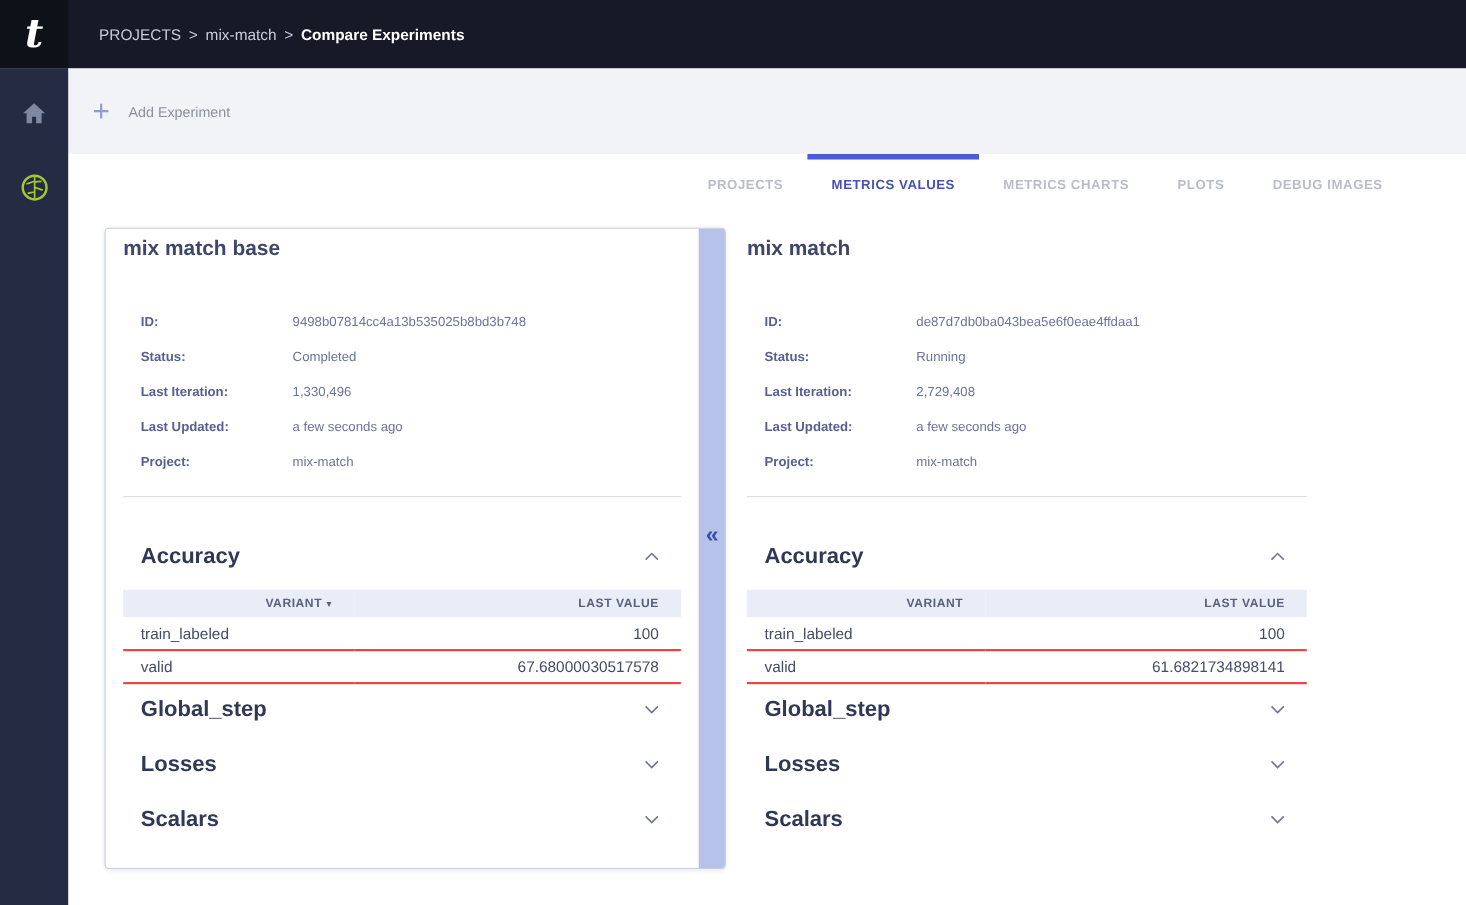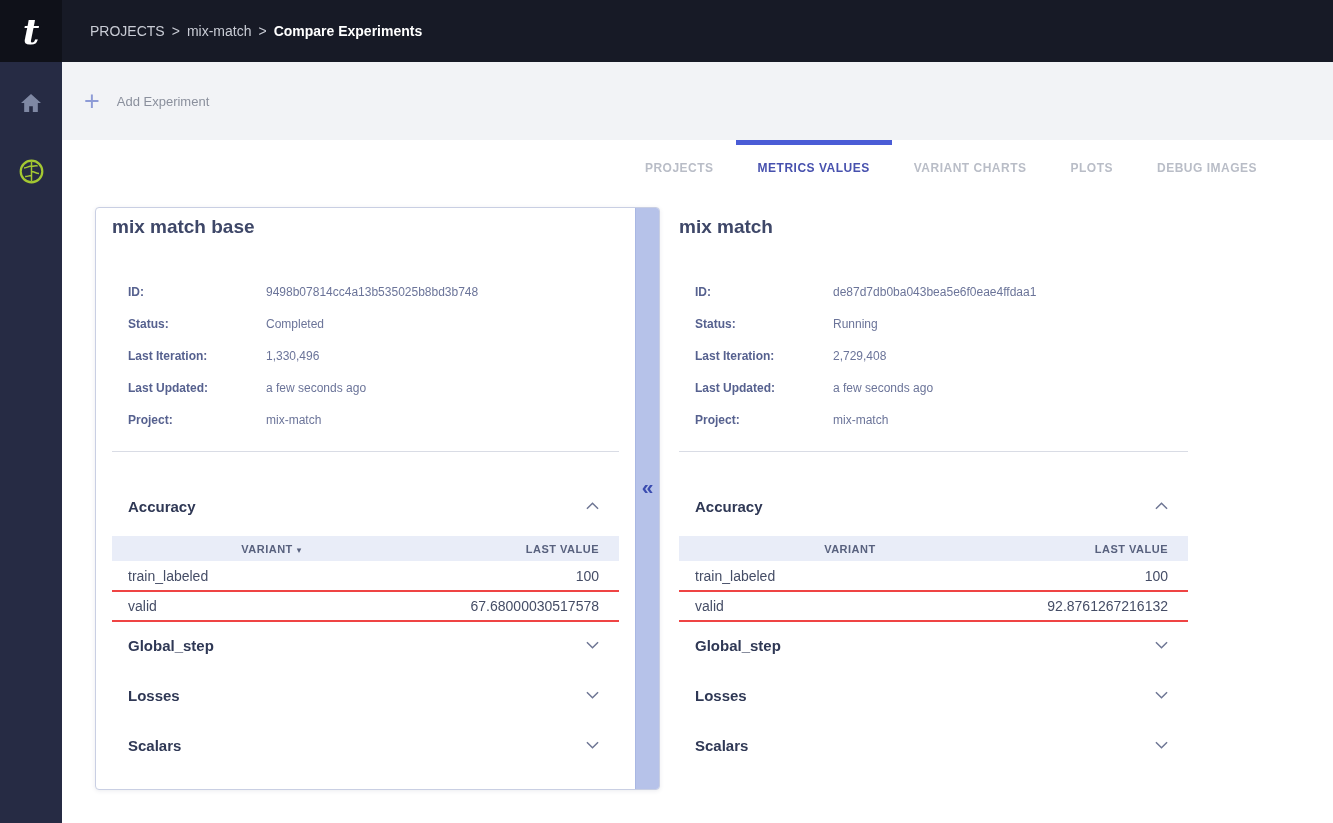--- a/index.html
+++ b/index.html
@@ -46,21 +46,21 @@
   .exp-title { font-size:19px; font-weight:700; color:#3e4768; }
 
   .fields { margin:38px 0 0 16px; }
   .field-row { display:flex; height:32px; align-items:center; font-size:12px; }
   .field-label { width:138px; font-weight:700; color:#56618f; }
   .field-value { color:#6b7499; }
 
   .hr { border:none; border-top:1px solid #d9dce5; margin-top:15px; }
 
   .section-header { height:30px; display:flex; align-items:center; justify-content:space-between; padding:0 20px 0 16px; cursor:pointer; }
-  .section-title { font-size:15px; font-weight:700; color:#2f3855; }
+  .section-title { font-size:20px; font-weight:700; color:#2f3855; }
   .sec-accuracy { margin-top:39px; }
   .sec-global { margin-top:8px; }
   .sec-collapsed { margin-top:20px; }
 
   table.metrics { width:100%; border-collapse:collapse; margin-top:15px; }
   table.metrics thead th { background:#e9edf8; height:25px; font-size:11px; font-weight:700; letter-spacing:0.5px; color:#58617e; text-align:right; padding:0 20px 0 16px; cursor:pointer; }
   table.metrics thead th.num { text-align:right; }
   table.metrics tbody td { height:30px; font-size:14px; color:#454d66; padding:0 20px 0 16px; border-bottom:2px solid #ef4444; }
   table.metrics tbody td.num { text-align:right; }
   .sort-caret { font-size:9px; color:#58617e; margin-left:4px; }
@@ -107,21 +107,21 @@
     <div class="add-strip">
       <div class="add-btn">
         <span class="plus">+</span>
         <span class="add-label">Add Experiment</span>
       </div>
     </div>
 
     <div class="tabbar">
       <div class="tab">PROJECTS</div>
       <div class="tab active">METRICS VALUES</div>
-      <div class="tab">VARIANT CHARTS</div>
+      <div class="tab">METRICS CHARTS</div>
       <div class="tab">PLOTS</div>
       <div class="tab">DEBUG IMAGES</div>
     </div>
 
     <div class="compare">
 
       <section class="card card-left">
         <div class="card-body">
           <h2 class="exp-title">mix match base</h2>
 
@@ -256,21 +256,21 @@
               <th class="num">LAST VALUE</th>
             </tr>
           </thead>
           <tbody>
             <tr>
               <td>train_labeled</td>
               <td class="num">100</td>
             </tr>
             <tr>
               <td>valid</td>
-              <td class="num">92.8761267216132</td>
+              <td class="num">61.6821734898141</td>
             </tr>
           </tbody>
         </table>
 
         <div class="section-header sec-global">
           <span class="section-title">Global_step</span>
           <span class="chev">
             <svg width="13" height="8" viewBox="0 0 14 8">
                 <polyline points="1,1 7,7 13,1" fill="none" stroke="#6e7694" stroke-width="1.6"></polyline>
               </svg>

